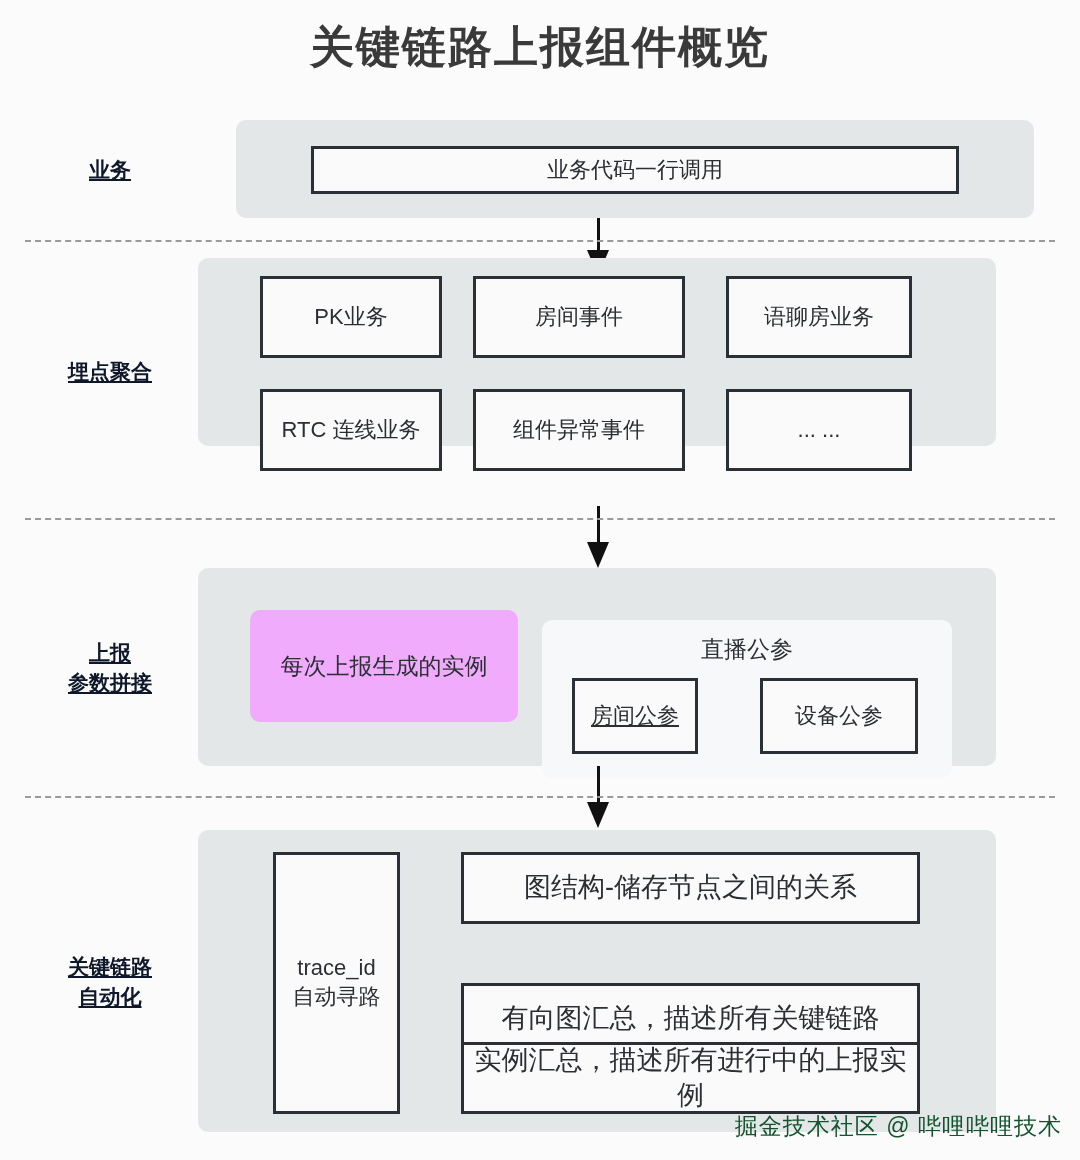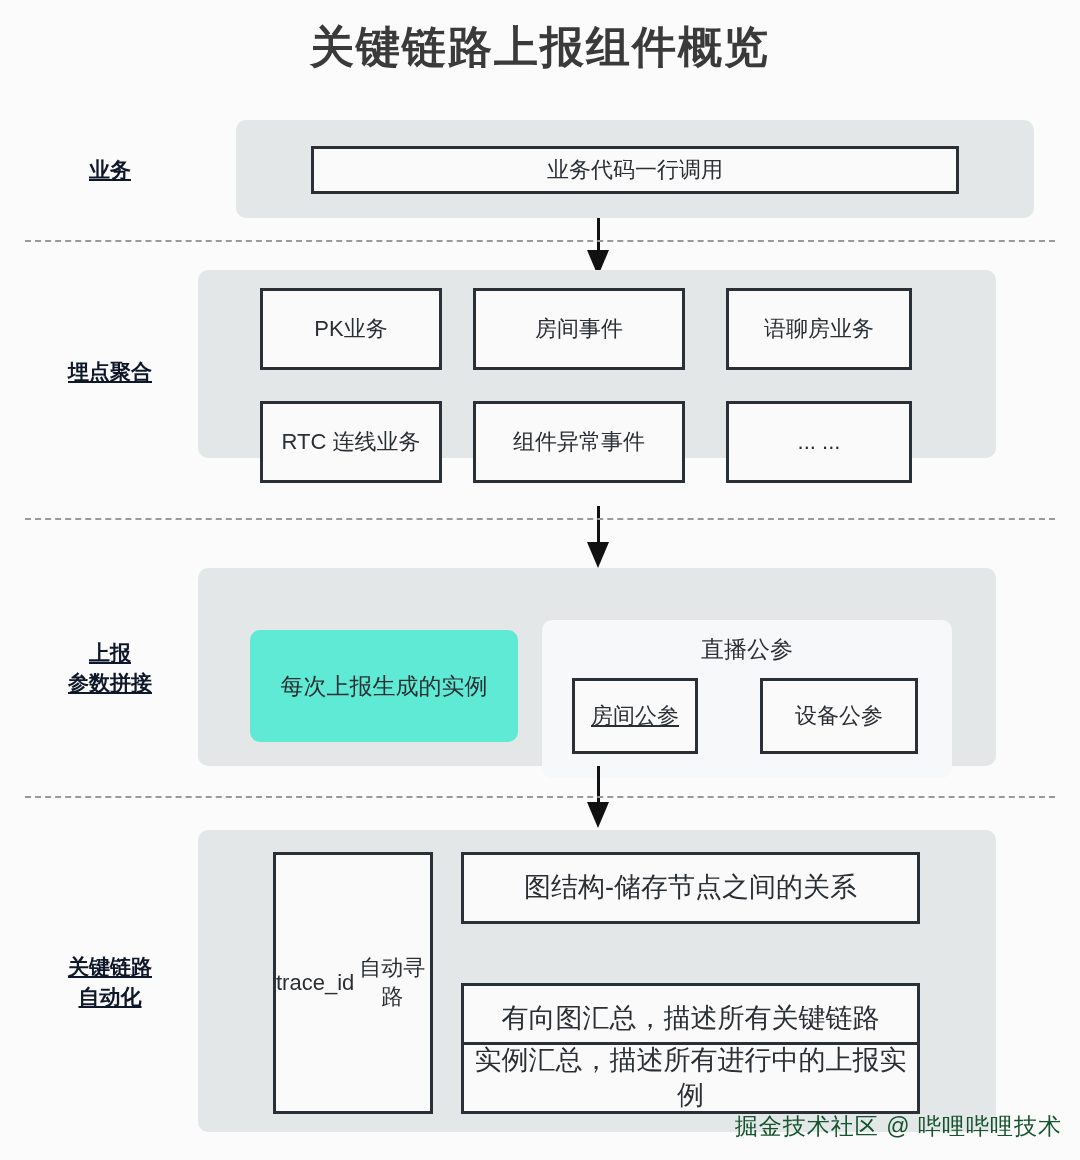--- a/index.html
+++ b/index.html
@@ -76,30 +76,29 @@
     text-align: center;
     font-size: 22px;
     line-height: 1.3;
     color: #2b2f33;
   }
   .box.wide-text { font-size: 27px; }
 
   
   .soft-box {
     position: absolute;
-    background: #5eead4;
+    background: #f0abfc;
     border-radius: 10px;
     box-sizing: border-box;
     display: flex;
     align-items: center;
     justify-content: center;
     text-align: center;
     font-size: 23px;
     color: #2b2f33;
-    margin-top: 20px;
   }
 
   .subpanel {
     position: absolute;
     background: #f7f8f9;
     border-radius: 10px;
     box-sizing: border-box;
   }
   .subpanel-title {
     position: absolute;
@@ -159,21 +158,21 @@
 
   <div class="arrow" style="left:586px; top:218px; width:24px; height:58px;">
     <div class="shaft" style="height:34px;"></div>
     <div class="head"></div>
   </div>
 
   <div class="divider" style="top:240px;"></div>
 
   <div class="row-label" style="top:357px;">埋点聚合</div>
 
-  <div class="panel" style="left:198px; top:270px; width:798px; height:188px;">
+  <div class="panel" style="left:198px; top:258px; width:798px; height:188px;">
     <div class="box" style="left:62px;  top:18px;  width:182px; height:82px;">PK业务</div>
     <div class="box" style="left:275px; top:18px; width:212px; height:82px;">房间事件</div>
     <div class="box" style="left:528px; top:18px; width:186px; height:82px;">语聊房业务</div>
 
     <div class="box" style="left:62px;  top:131px; width:182px; height:82px;">RTC 连线业务</div>
     <div class="box" style="left:275px; top:131px; width:212px; height:82px;">组件异常事件</div>
     <div class="box" style="left:528px; top:131px; width:186px; height:82px;">... ...</div>
   </div>
 
   <div class="arrow" style="left:586px; top:506px; width:24px; height:62px;">
@@ -204,21 +203,21 @@
   </div>
 
   <div class="divider" style="top:796px;"></div>
 
   <div class="row-label" style="top:952px;">
     <div>关键链路</div>
     <div>自动化</div>
   </div>
 
   <div class="panel" style="left:198px; top:830px; width:798px; height:302px;">
-    <div class="box" style="left:75px; top:22px; width:160px; height:262px; flex-direction:row;">
+    <div class="box" style="left:75px; top:22px; width:127px; height:262px; flex-direction:column;">
       <span>trace_id</span>
       <span>自动寻路</span>
     </div>
 
     <div class="box wide-text" style="left:263px; top:22px; width:459px; height:72px;">图结构-储存节点之间的关系</div>
     <div class="box wide-text" style="left:263px; top:117px; width:459px; height:72px;margin-top:36px;">有向图汇总，描述所有关键链路</div>
     <div class="box wide-text" style="left:263px; top:212px; width:459px; height:72px;">实例汇总，描述所有进行中的上报实例</div>
   </div>
 
   <div class="watermark">掘金技术社区 @ 哔哩哔哩技术</div>

